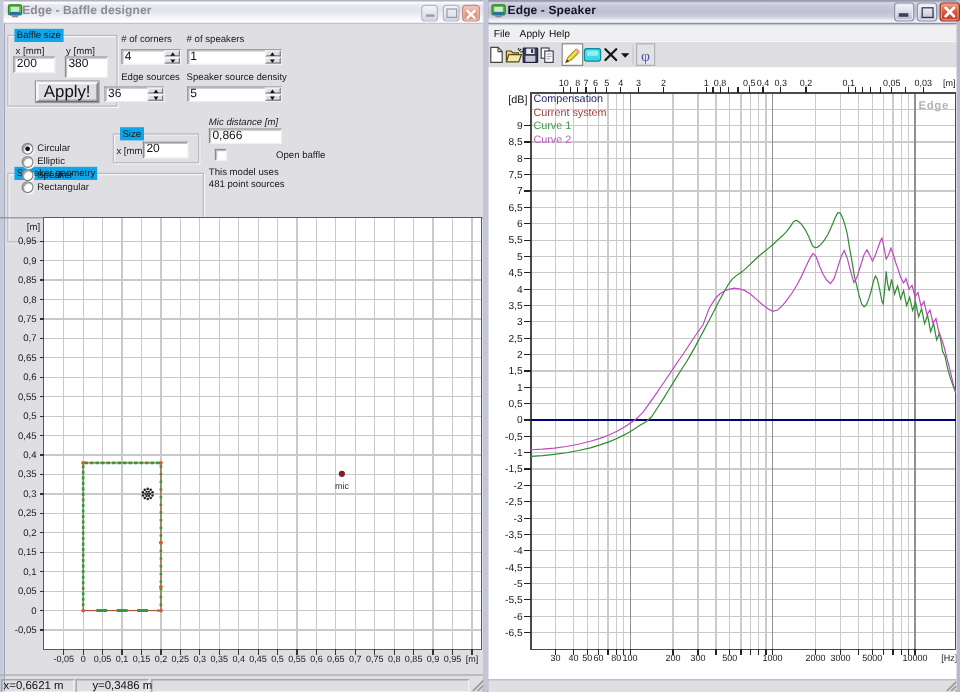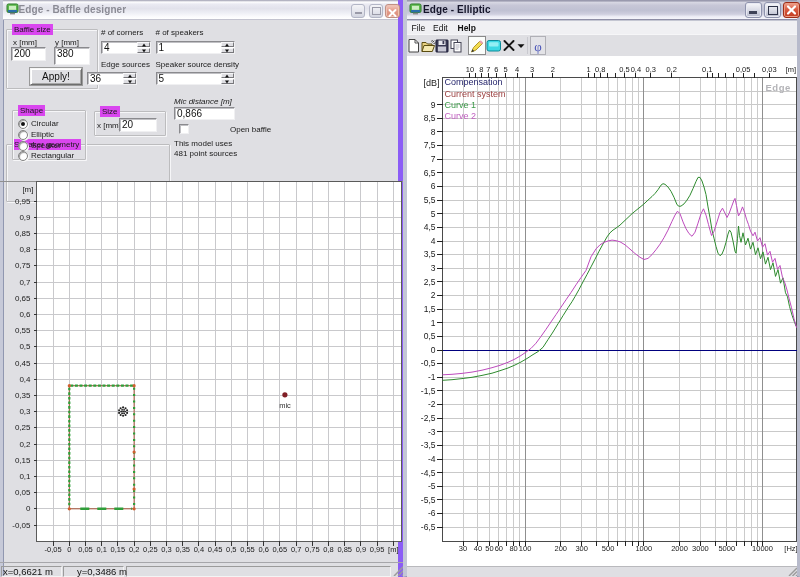--- a/index.html
+++ b/index.html
@@ -8,48 +8,48 @@
   background:linear-gradient(#9a9aae 0%, #9a9aae 5%, #d8d8e3 12%, #c7c7d7 28%, #c0c1d3 55%, #cfcfdf 75%, #ececf5 87%, #f5f5fb 100%); }
 .titlebar.inactive { border-bottom:1px solid #c3c3cf;
   background:linear-gradient(#b4b4c2 0%, #b4b4c2 4%, #ffffff 10%, #eaeaf2 22%, #e2e2eb 45%, #eff0f6 70%, #fbfbfd 88%, #ffffff 100%); }
 .ttext { position:absolute; top:4px; font-size:10px; font-weight:bold; letter-spacing:0.1px; }
 .tbtn { position:absolute; top:2px; width:16px; height:15px; border-radius:3px; }
 .btn-sil { background:linear-gradient(#f8f8fb,#d4d6e2 60%,#b4b7c9); border:1px solid #8f93ad; box-shadow:inset 0 0 0 1px #e8e9f2; }
 .btn-red { background:linear-gradient(#f0a590,#d95b41 45%,#c13a1f); border:1px solid #9e2c16; box-shadow:inset 0 0 0 1px #eb9c85; }
 .btn-red-i { background:linear-gradient(#f3cdc2,#e49d8c 45%,#d98b77); border:1px solid #c09084; box-shadow:inset 0 0 0 1px #efc2b4; }
 .btn-sil-i { background:linear-gradient(#f4f4f7,#e3e4ec 60%,#d2d4df); border:1px solid #b3b6c6; }
 .gbox { position:absolute; border:1px solid #bcbcbe; border-radius:1px; box-shadow:1px 1px 0 #f6f6f8, inset 1px 1px 0 #f6f6f8; }
-.glab { position:absolute; top:-6px; left:5px; background:#d946ef; padding:0 2px; font-size:8px; color:#1a1a1a; white-space:nowrap; line-height:11px;}
+.glab { position:absolute; top:-6px; left:5px; background:#0ea5e9; padding:0 2px; font-size:8px; color:#1a1a1a; white-space:nowrap; line-height:11px;}
 .lbl { position:absolute; font-size:8px; color:#1a1a1a; white-space:nowrap; line-height:10px; }
 .inp { position:absolute; background:#fff; border:1px solid #8a8a8e;
   border-bottom-color:#f0f0f2; border-right-color:#f0f0f2;
   box-shadow:inset 1px 1px 0 #c0c0c4; font-size:10px; color:#111; padding:1px 0 0 2px; line-height:10px;}
 .spin { position:absolute; right:0px; top:0px; bottom:0px; width:13px; }
 .sb { position:absolute; left:0; right:0; height:5px; background:#dfdfe3; border:1px solid; border-color:#f6f6f8 #77777b #77777b #f6f6f8; }
 .sb.up { top:0; } .sb.dn { bottom:0; }
 .sb:after { content:""; position:absolute; left:50%; top:50%; transform:translate(-50%,-50%);
   border-left:2.5px solid transparent; border-right:2.5px solid transparent; }
 .sb.up:after { border-bottom:3px solid #111; }
 .sb.dn:after { border-top:3px solid #111; }
 .btn { position:absolute; background:#dfdfe3; border:1px solid; border-color:#f6f6f6 #6e6e6e #6e6e6e #f6f6f6;
   box-shadow:inset 1px 1px 0 #fff, inset -1px -1px 0 #a8a8a8, 0 0 0 1px #999;
-  font-size:10px; color:#111; text-align:center; }
+  font-size:14px; color:#111; text-align:center; }
 .radio { position:absolute; width:10px; height:10px; border-radius:50%; background:#fff;
   border:1px solid #828282; box-shadow:inset 1px 1px 1px #9a9a9a, 1px 1px 0 #f8f8f8; }
 .radio.sel:after { content:""; position:absolute; left:2px; top:2px; width:4px; height:4px; border-radius:50%; background:#111; }
 .chk { position:absolute; width:10px; height:10px; background:#fff; border:1px solid #8a8a8e;
   border-bottom-color:#f0f0f2; border-right-color:#f0f0f2; box-shadow:inset 1px 1px 0 #c0c0c4; }
 .statuspanel { position:absolute; top:566px; height:10.5px; border:1px solid; border-color:#9b9b9b #f4f4f4 #f4f4f4 #9b9b9b; }
 .stext { position:absolute; font-size:9.5px; color:#111; }
 .menu { position:absolute; font-size:8.5px; color:#111; }
 </style></head>
 <body>
 
 <div style="position:absolute; left:0; top:0; width:404px; height:577px; background:#dfdfe3;
-     border-left:3px solid #c6c9d8; border-right:6px solid #8b5cf6; box-shadow:inset 1px 0 0 #9097b0;">
+     border-left:3px solid #c6c9d8; border-right:1px solid #8b5cf6; box-shadow:inset 1px 0 0 #9097b0;">
   <div class="titlebar inactive"></div>
   <svg width="14" height="14" style="position:absolute;left:3px;top:3px">
     <rect x="1" y="1" width="11" height="8.5" rx="1.5" fill="#5cb84c" stroke="#2f7c2b"></rect>
     <rect x="3" y="2.8" width="7" height="4" fill="#cdeec2"></rect>
     <rect x="2" y="7" width="9" height="2.4" fill="#2a6eaa"></rect>
     <rect x="4" y="9.8" width="5" height="1.6" fill="#888"></rect>
   </svg>
   <div class="ttext" style="left:15.5px; color:#8b8b95;">Edge - Baffle designer</div>
   <div class="tbtn btn-sil-i" style="left:348px; top:4px; width:14px; height:14px;">
       <div style="position:absolute;left:3px;bottom:3px;width:7px;height:2px;background:#9a9aa8"></div>
@@ -92,23 +92,20 @@
         <span class="sb up"></span>
         <span class="sb dn"></span>
       </span></div>
   <div class="inp" style="left:152.5px; top:72px; width:79px; height:13px;">5<span class="spin">
         <span class="sb up"></span>
         <span class="sb dn"></span>
       </span></div>
 
   <div class="gbox" style="left:3px; top:100px; width:164px; height:58px;margin-top:44px;">
       <div class="glab">Speaker geometry</div>
-    </div>
-  <div class="gbox" style="left:9px; top:110px; width:74px; height:50px;">
-      <div class="glab">Shape</div>
     </div>
   <div class="radio sel" style="left:15px; top:119px;"></div>
     <div class="lbl" style="left:28px; top:119px;">Circular</div>
   <div class="radio" style="left:15px; top:130px;"></div>
     <div class="lbl" style="left:28px; top:130px;">Elliptic</div>
   <div class="radio" style="left:15px; top:140.5px;"></div>
     <div class="lbl" style="left:28px; top:140.5px;">Speaker</div>
   <div class="radio" style="left:15px; top:151px;"></div>
     <div class="lbl" style="left:28px; top:151px;">Rectangular</div>
 
@@ -315,40 +312,40 @@
 
 <div style="position:absolute; left:403px; top:0; width:397px; height:577px; background:#dfdfe3;
      border-left:4px solid #c3c6d6; border-right:3px solid #b7bacb; border-bottom:1px solid #9093ab; box-shadow:inset 1px 0 0 #6d7494, inset -1px 0 0 #8b92ae;">
   <div class="titlebar"></div>
   <svg width="14" height="14" style="position:absolute;left:2px;top:3px">
     <rect x="1" y="1" width="11" height="8.5" rx="1.5" fill="#5cb84c" stroke="#2f7c2b"></rect>
     <rect x="3" y="2.8" width="7" height="4" fill="#cdeec2"></rect>
     <rect x="2" y="7" width="9" height="2.4" fill="#2a6eaa"></rect>
     <rect x="4" y="9.8" width="5" height="1.6" fill="#888"></rect>
   </svg>
-  <div class="ttext" style="left:16px; color:#15152a;">Edge - Elliptic</div>
+  <div class="ttext" style="left:16px; color:#15152a;">Edge - Speaker</div>
   <div class="tbtn btn-sil" style="left:338px; width:17px; height:16px;">
       <div style="position:absolute;left:3px;bottom:3px;width:8px;height:3px;background:#3e4257"></div>
     </div>
   <div class="tbtn btn-sil" style="left:357px; width:17px; height:16px;">
       <div style="position:absolute;left:2.5px;top:2.5px;width:10px;height:9px;border:1.5px solid #2e3248"></div>
     </div>
   <div class="tbtn btn-red" style="left:375.5px; width:17px; height:16px;">
     <svg width="15" height="14">
         <g stroke="#fff" stroke-width="2.2" stroke-linecap="round">
           <line x1="4" y1="3.5" x2="11" y2="10.5"></line>
           <line x1="11" y1="3.5" x2="4" y2="10.5"></line>
         </g>
       </svg>
   </div>
 
   <div style="position:absolute; left:0; top:20px; width:390px; height:14px; background:#f0f0f3; border-top:1px solid #c4c6d2;"></div>
   <div class="menu" style="left:4.5px; top:23px;">File</div>
-  <div class="menu" style="left:26px; top:23px;">Edit</div>
-  <div class="menu" style="left:50.5px; top:23px;font-weight:bold;">Help</div>
+  <div class="menu" style="left:26px; top:23px;">Apply</div>
+  <div class="menu" style="left:50.5px; top:23px;">Help</div>
 
   <div style="position:absolute; left:0; top:34px; width:390px; height:22px; background:#dfdfe3; border-top:1px solid #f6f6f8;"></div>
   <svg width="390" height="577" viewBox="0 0 390 577" style="position:absolute;left:0;top:0">
 <rect x="61.5" y="36.5" width="17" height="18" fill="#fbfdfb" stroke="#8a8a8a"></rect>
 <rect x="123.5" y="36.5" width="15" height="18" fill="#e3e3e7" stroke="#b0b0b6"></rect>
 <g transform="translate(1.5,39)">
         <path d="M0.5 0.5 h6 l3.5 3.5 v9 h-9.5 z" fill="#fff" stroke="#444"></path>
         <path d="M6.5 0.5 v3.5 h3.5" fill="none" stroke="#444" stroke-width="0.9"></path>
       </g>
 <g transform="translate(14.5,40)">

